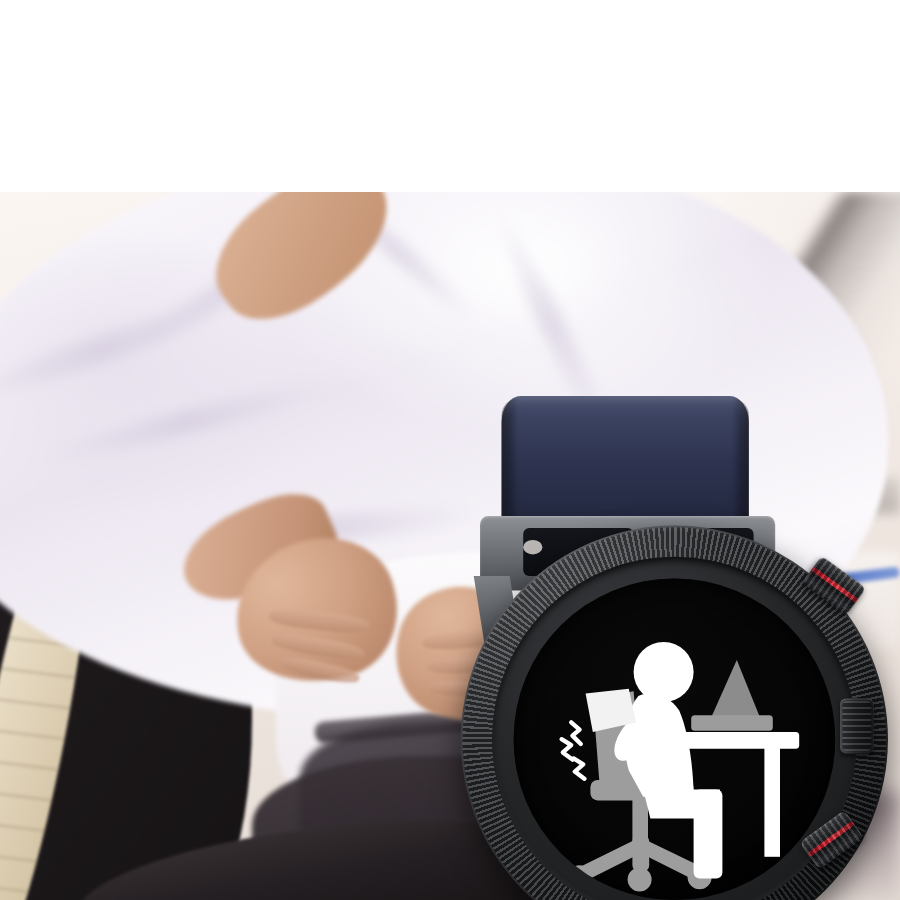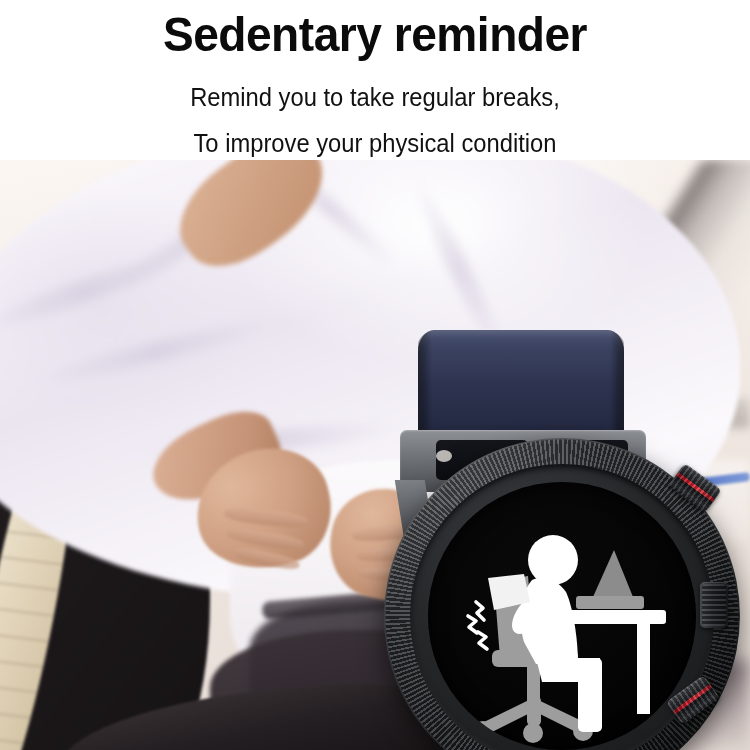--- a/index.html
+++ b/index.html
@@ -442,25 +442,20 @@
     background:repeating-linear-gradient(0deg,
       rgba(255,255,255,.10) 0 2px, rgba(0,0,0,.38) 2px 5px);
     border-radius:4px;
   }
 </style>
 </head>
 <body>
 
 <div class="page">
 
-  <div class="header">
-    <div class="title">Sedentary reminder</div>
-    <div class="subtitle-1">Remind you to take regular breaks,</div>
-    <div class="subtitle-2">To improve your physical condition</div>
-  </div>
 
   <div class="photo">
 
     <div class="bg-room"></div>
     <div class="bg-monitor"></div>
     <div class="bg-monitor-base"></div>
     <div class="bg-deskwhite"></div>
     <div class="bg-blueline"></div>
     <div class="bg-floor"></div>
 

